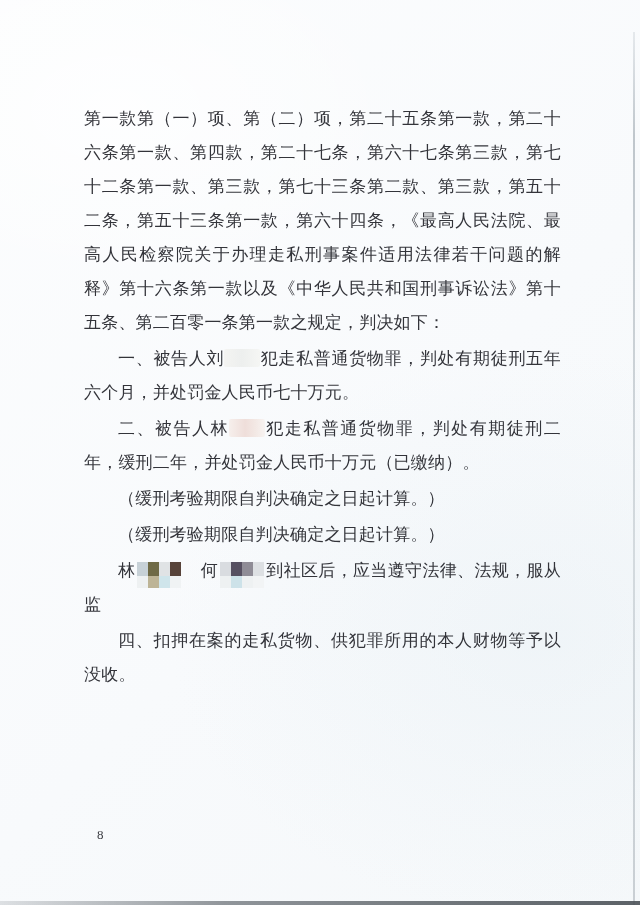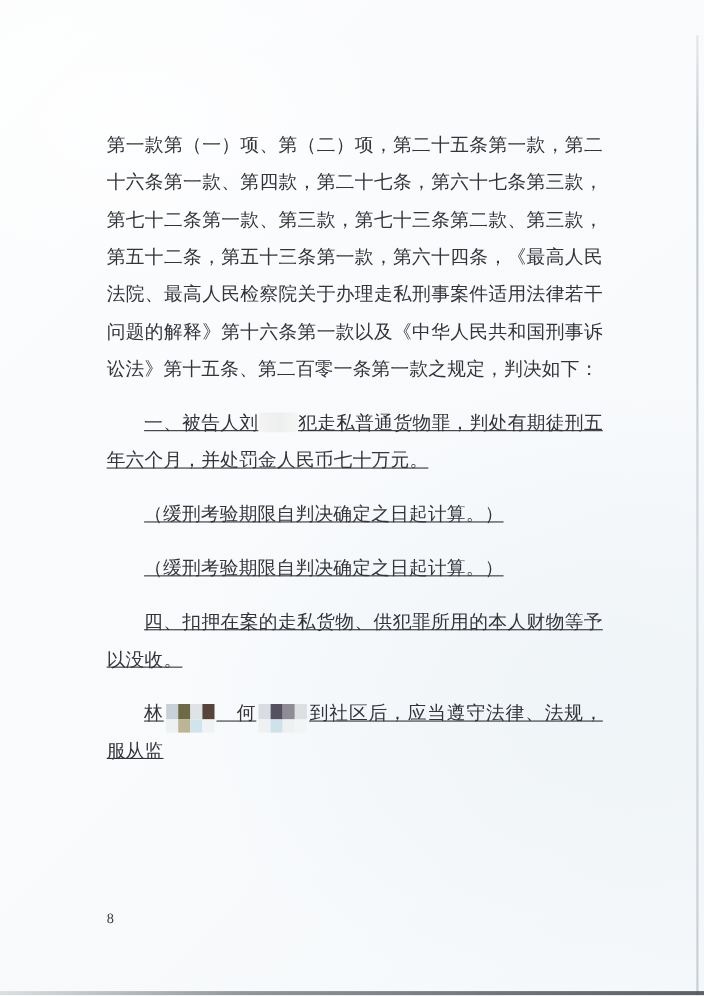--- a/index.html
+++ b/index.html
@@ -30,22 +30,22 @@
     left: 82px;
     top: 100px;
     width: 481px;
     font-size: 17px;
     line-height: 34px;
     letter-spacing: 0.2px;
     color: #33343a;
     text-align: justify;
     text-justify: inter-ideograph;
   }
-  p.para { margin: 15px; padding: 0; }
-  p.para.indent { text-indent: 2em; text-decoration: underline; }
+  p.para { margin: 2px; padding: 0; }
+  p.para.indent { text-indent: 2em; }
 
   
   .redact {
     display: inline-block;
     width: 36px;
     height: 18px;
     vertical-align: -3px;
     border-radius: 2px;
     filter: blur(0.5px);
   }
@@ -91,23 +91,23 @@
     background: linear-gradient(90deg, rgba(140,146,152,0.25), rgba(110,116,122,0.75) 35%, rgba(85,91,97,0.85) 75%, rgba(75,81,87,0.9));
   }
 </style>
 </head>
 <body>
 
 <div class="page">
   <div class="doc-body" id="doc-body">
       <p class="para">第一款第（一）项、第（二）项，第二十五条第一款，第二十六条第一款、第四款，第二十七条，第六十七条第三款，第七十二条第一款、第三款，第七十三条第二款、第三款，第五十二条，第五十三条第一款，第六十四条，《最高人民法院、最高人民检察院关于办理走私刑事案件适用法律若干问题的解释》第十六条第一款以及《中华人民共和国刑事诉讼法》第十五条、第二百零一条第一款之规定，判决如下：</p>
       <p class="para indent">一、被告人刘<span class="redact blur-light"></span>犯走私普通货物罪，判处有期徒刑五年六个月，并处罚金人民币七十万元。</p>
+      <p class="para indent">二、被告人林<span class="redact blur-pink"></span>犯走私普通货物罪，判处有期徒刑二年，缓刑二年，并处罚金人民币十万元（已缴纳）。</p>
       <p class="para indent">（缓刑考验期限自判决确定之日起计算。）</p>
       <p class="para indent">（缓刑考验期限自判决确定之日起计算。）</p>
-      <p class="para indent">四、扣押在案的走私货物、供犯罪所用的本人财物等予以没收。</p>
       <p class="para indent">林<span class="mosaic"><span class="mrow r0">
             <span class="mcell" style="background: rgb(199, 209, 215);"></span>
             <span class="mcell" style="background: rgb(111, 106, 70);"></span>
             <span class="mcell" style="background: rgb(224, 227, 229);"></span>
             <span class="mcell" style="background: rgb(87, 67, 58);"></span>
           </span><span class="mrow r1">
             <span class="mcell" style="background: rgb(238, 241, 242);"></span>
             <span class="mcell" style="background: rgb(189, 180, 150);"></span>
             <span class="mcell" style="background: rgb(207, 229, 235);"></span>
             <span class="mcell" style="background: rgb(240, 243, 244);"></span>
@@ -115,17 +115,18 @@
             <span class="mcell" style="background: rgb(217, 220, 224);"></span>
             <span class="mcell" style="background: rgb(86, 80, 97);"></span>
             <span class="mcell" style="background: rgb(143, 140, 150);"></span>
             <span class="mcell" style="background: rgb(221, 224, 227);"></span>
           </span><span class="mrow r1">
             <span class="mcell" style="background: rgb(238, 241, 242);"></span>
             <span class="mcell" style="background: rgb(205, 226, 233);"></span>
             <span class="mcell" style="background: rgb(238, 241, 242);"></span>
             <span class="mcell" style="background: rgb(242, 244, 245);"></span>
           </span></span>到社区后，应当遵守法律、法规，服从监</p>
+      <p class="para indent">四、扣押在案的走私货物、供犯罪所用的本人财物等予以没收。</p>
     </div>
   <div class="page-number">8</div>
   <div class="edge-right"></div>
   <div class="edge-bottom"></div>
 </div>
 
 </body></html>

